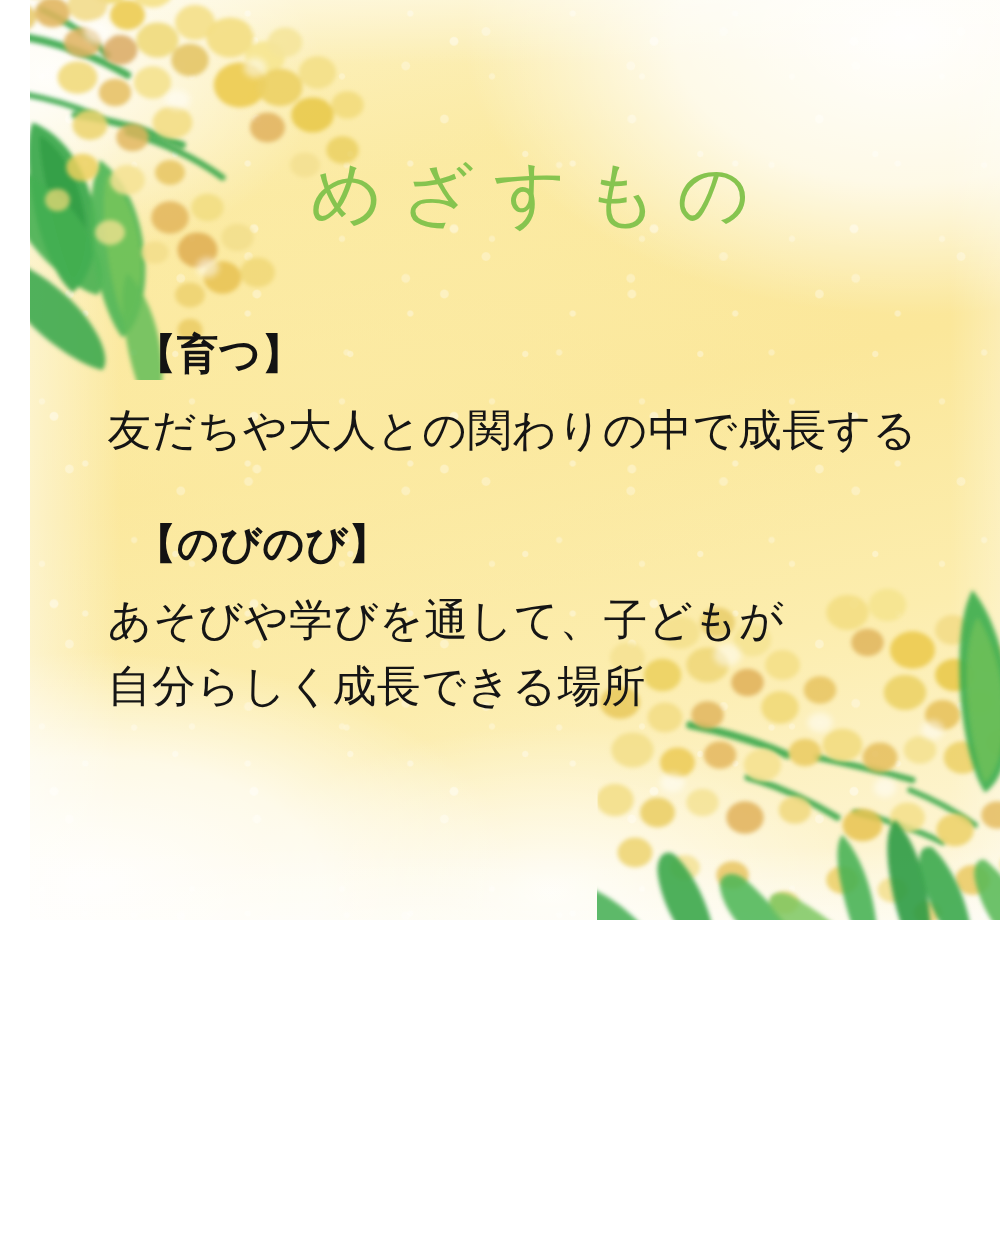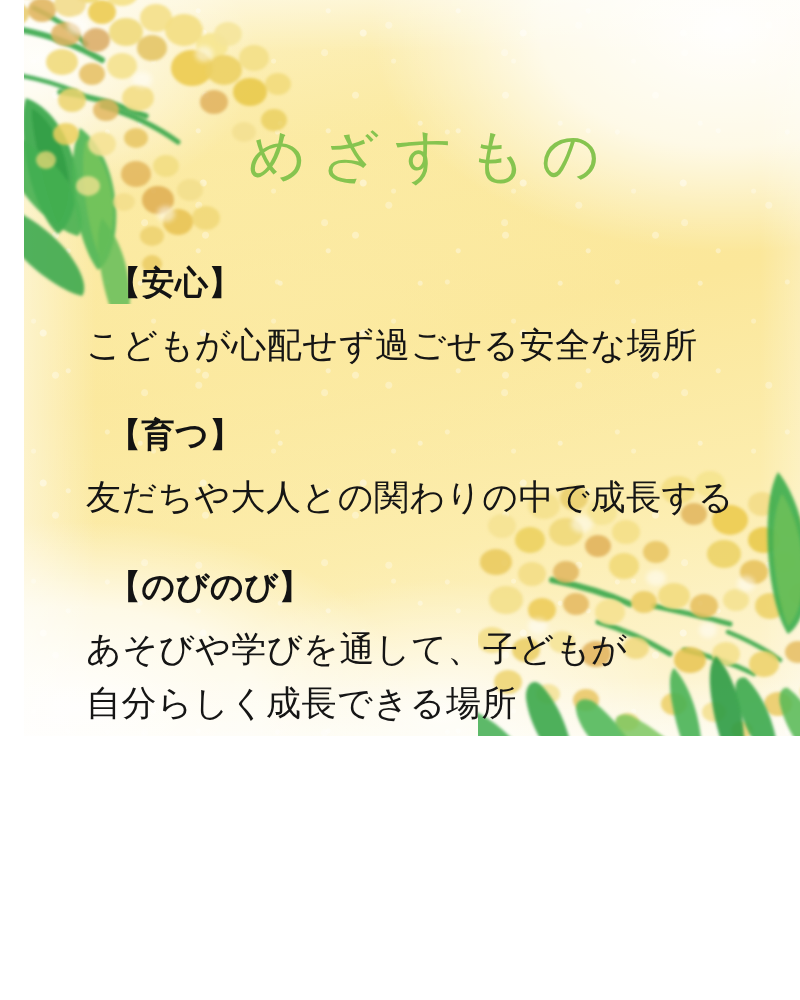--- a/index.html
+++ b/index.html
@@ -309,24 +309,20 @@
       <ellipse cx="230" cy="176" rx="9" ry="8" fill="#ffffff"></ellipse>
     </g>
   </svg>
 
   <div class="content">
 
     <h1 class="title">めざすもの</h1>
 
     <div class="blocks">
 
-      <div class="block">
-        <p class="block-heading">【安心】</p>
-        <p class="block-line">こどもが心配せず過ごせる安全な場所</p>
-      </div>
 
       <div class="block">
         <p class="block-heading">【育つ】</p>
         <p class="block-line">友だちや大人との関わりの中で成長する</p>
       </div>
 
       <div class="block">
         <p class="block-heading">【のびのび】</p>
         <p class="block-line">あそびや学びを通して、子どもが</p>
         <p class="block-line">自分らしく成長できる場所</p>

